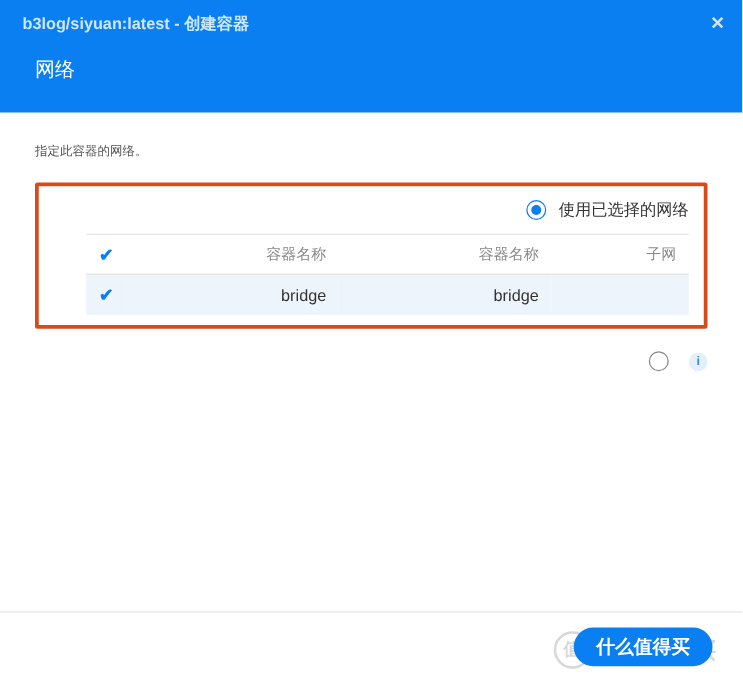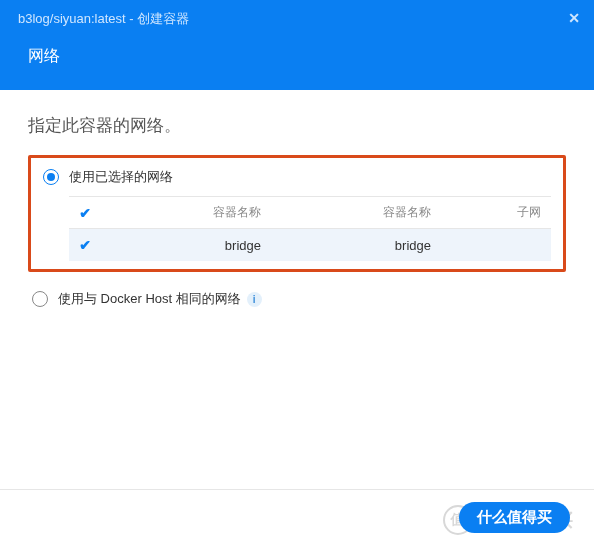--- a/index.html
+++ b/index.html
@@ -1,24 +1,24 @@
 <!DOCTYPE html>
 <html><head>
 <meta charset="utf-8">
 <style>
 * { margin: 0; padding: 0; box-sizing: border-box; }
 body { font-family: "Microsoft YaHei", Arial, sans-serif; font-size: 13px; color: #333; background: #fff; width: 594px; height: 545px; position: relative; overflow: hidden; }
 .header { background: #0a7ff2; color: #fff; height: 90px; position: relative; }
-.title-bar { padding: 10px 18px 0 18px; font-size: 13px; font-weight: normal; color: #cfe6ff; }
+.title-bar { padding: 10px 18px 0 18px; font-size: 13px; font-weight: bold; color: #cfe6ff; }
 .close-icon { position: absolute; top: 10px; right: 14px; cursor: pointer; color: #cfe6ff; font-size: 14px; font-weight: bold; }
 .section-title { padding: 18px 0 0 28px; font-size: 16px; font-weight: normal; color: #fff; }
 .content { padding: 24px 28px 0 28px; }
-.instruction { font-size: 17px; color: #555; margin-bottom: 18px; }
+.instruction { font-size: 10px; color: #555; margin-bottom: 18px; }
 .highlight-box { border: 3px solid #d94a1a; padding: 10px 12px 8px 12px; margin-bottom: 18px; border-radius: 2px; }
-.radio-row { display: flex; align-items: center; margin-bottom: 10px; }
+.radio-row { display: flex; align-items: center; margin-bottom: 10px; justify-content: flex-end; }
 .radio-row.second { margin-top: 4px; margin-left: 4px; }
 .radio { width: 16px; height: 16px; border: 1.5px solid #0a7ff2; border-radius: 50%; display: inline-flex; align-items: center; justify-content: center; margin-right: 10px; cursor: pointer; flex-shrink: 0; }
 .radio.empty { border-color: #888; }
 .radio .dot { width: 8px; height: 8px; background: #0a7ff2; border-radius: 50%; display: none; }
 .radio.selected .dot { display: block; }
 .radio-label { font-size: 13px; color: #333; }
 .info-icon { display: inline-flex; width: 15px; height: 15px; background: #e3f0fb; color: #3a8dd9; border-radius: 50%; font-size: 10px; font-weight: bold; align-items: center; justify-content: center; margin-left: 6px; cursor: pointer; }
 .table { margin-left: 26px; border-collapse: collapse; width: calc(100% - 26px); }
 .table th { text-align: right; font-weight: normal; color: #888; font-size: 12px; padding: 7px 10px; border-bottom: 1px solid #e6e6e6; border-top: 1px solid #e6e6e6; background: #fff; }
 .table th.chk-col { width: 32px; text-align: center; }
@@ -66,21 +66,20 @@
           <td>bridge</td>
           <td>bridge</td>
           <td></td>
         </tr>
       </tbody>
     </table>
   </div>
 
   <div class="radio-row second">
     <span class="radio empty"></span>
-    <span class="radio-label">使用与 Docker Host 相同的网络</span>
     <span class="info-icon">i</span>
   </div>
 </div>
 
 <div class="footer">
   <div class="watermark">
     <div class="circle">值</div>
     <span>什么值得买</span>
   </div>
   <div class="pill"><span>什么值得买</span></div>

